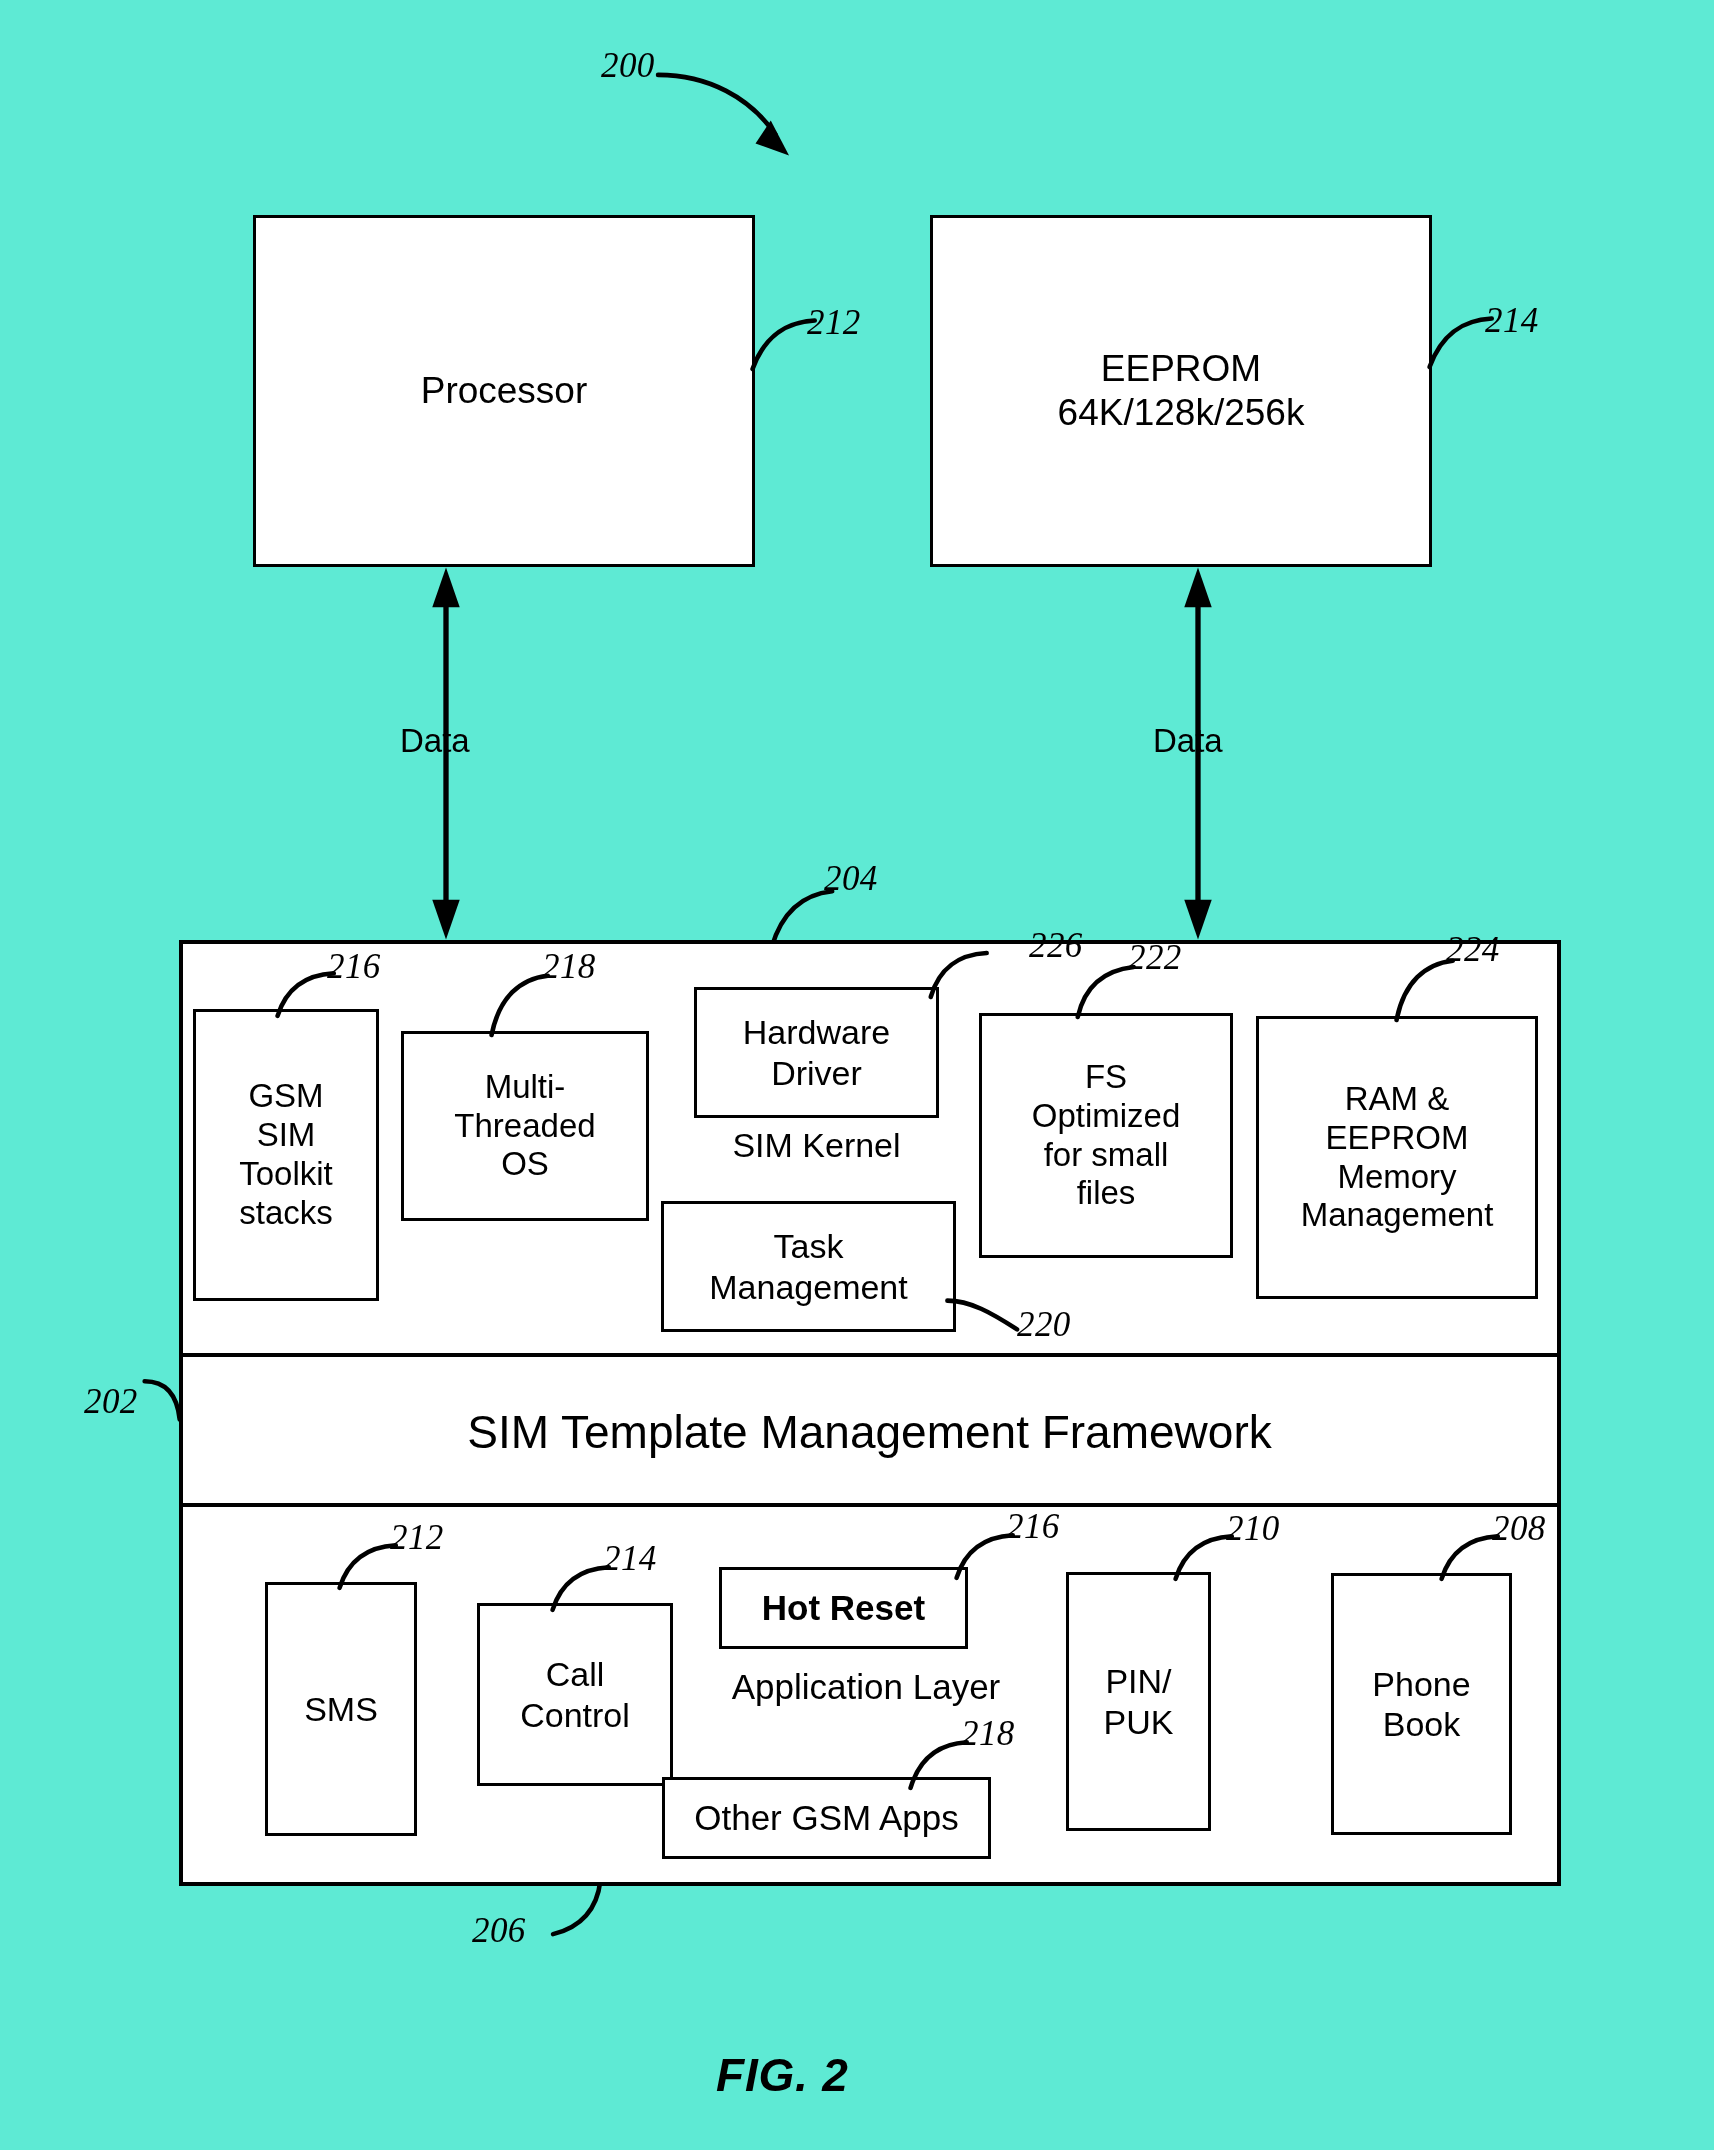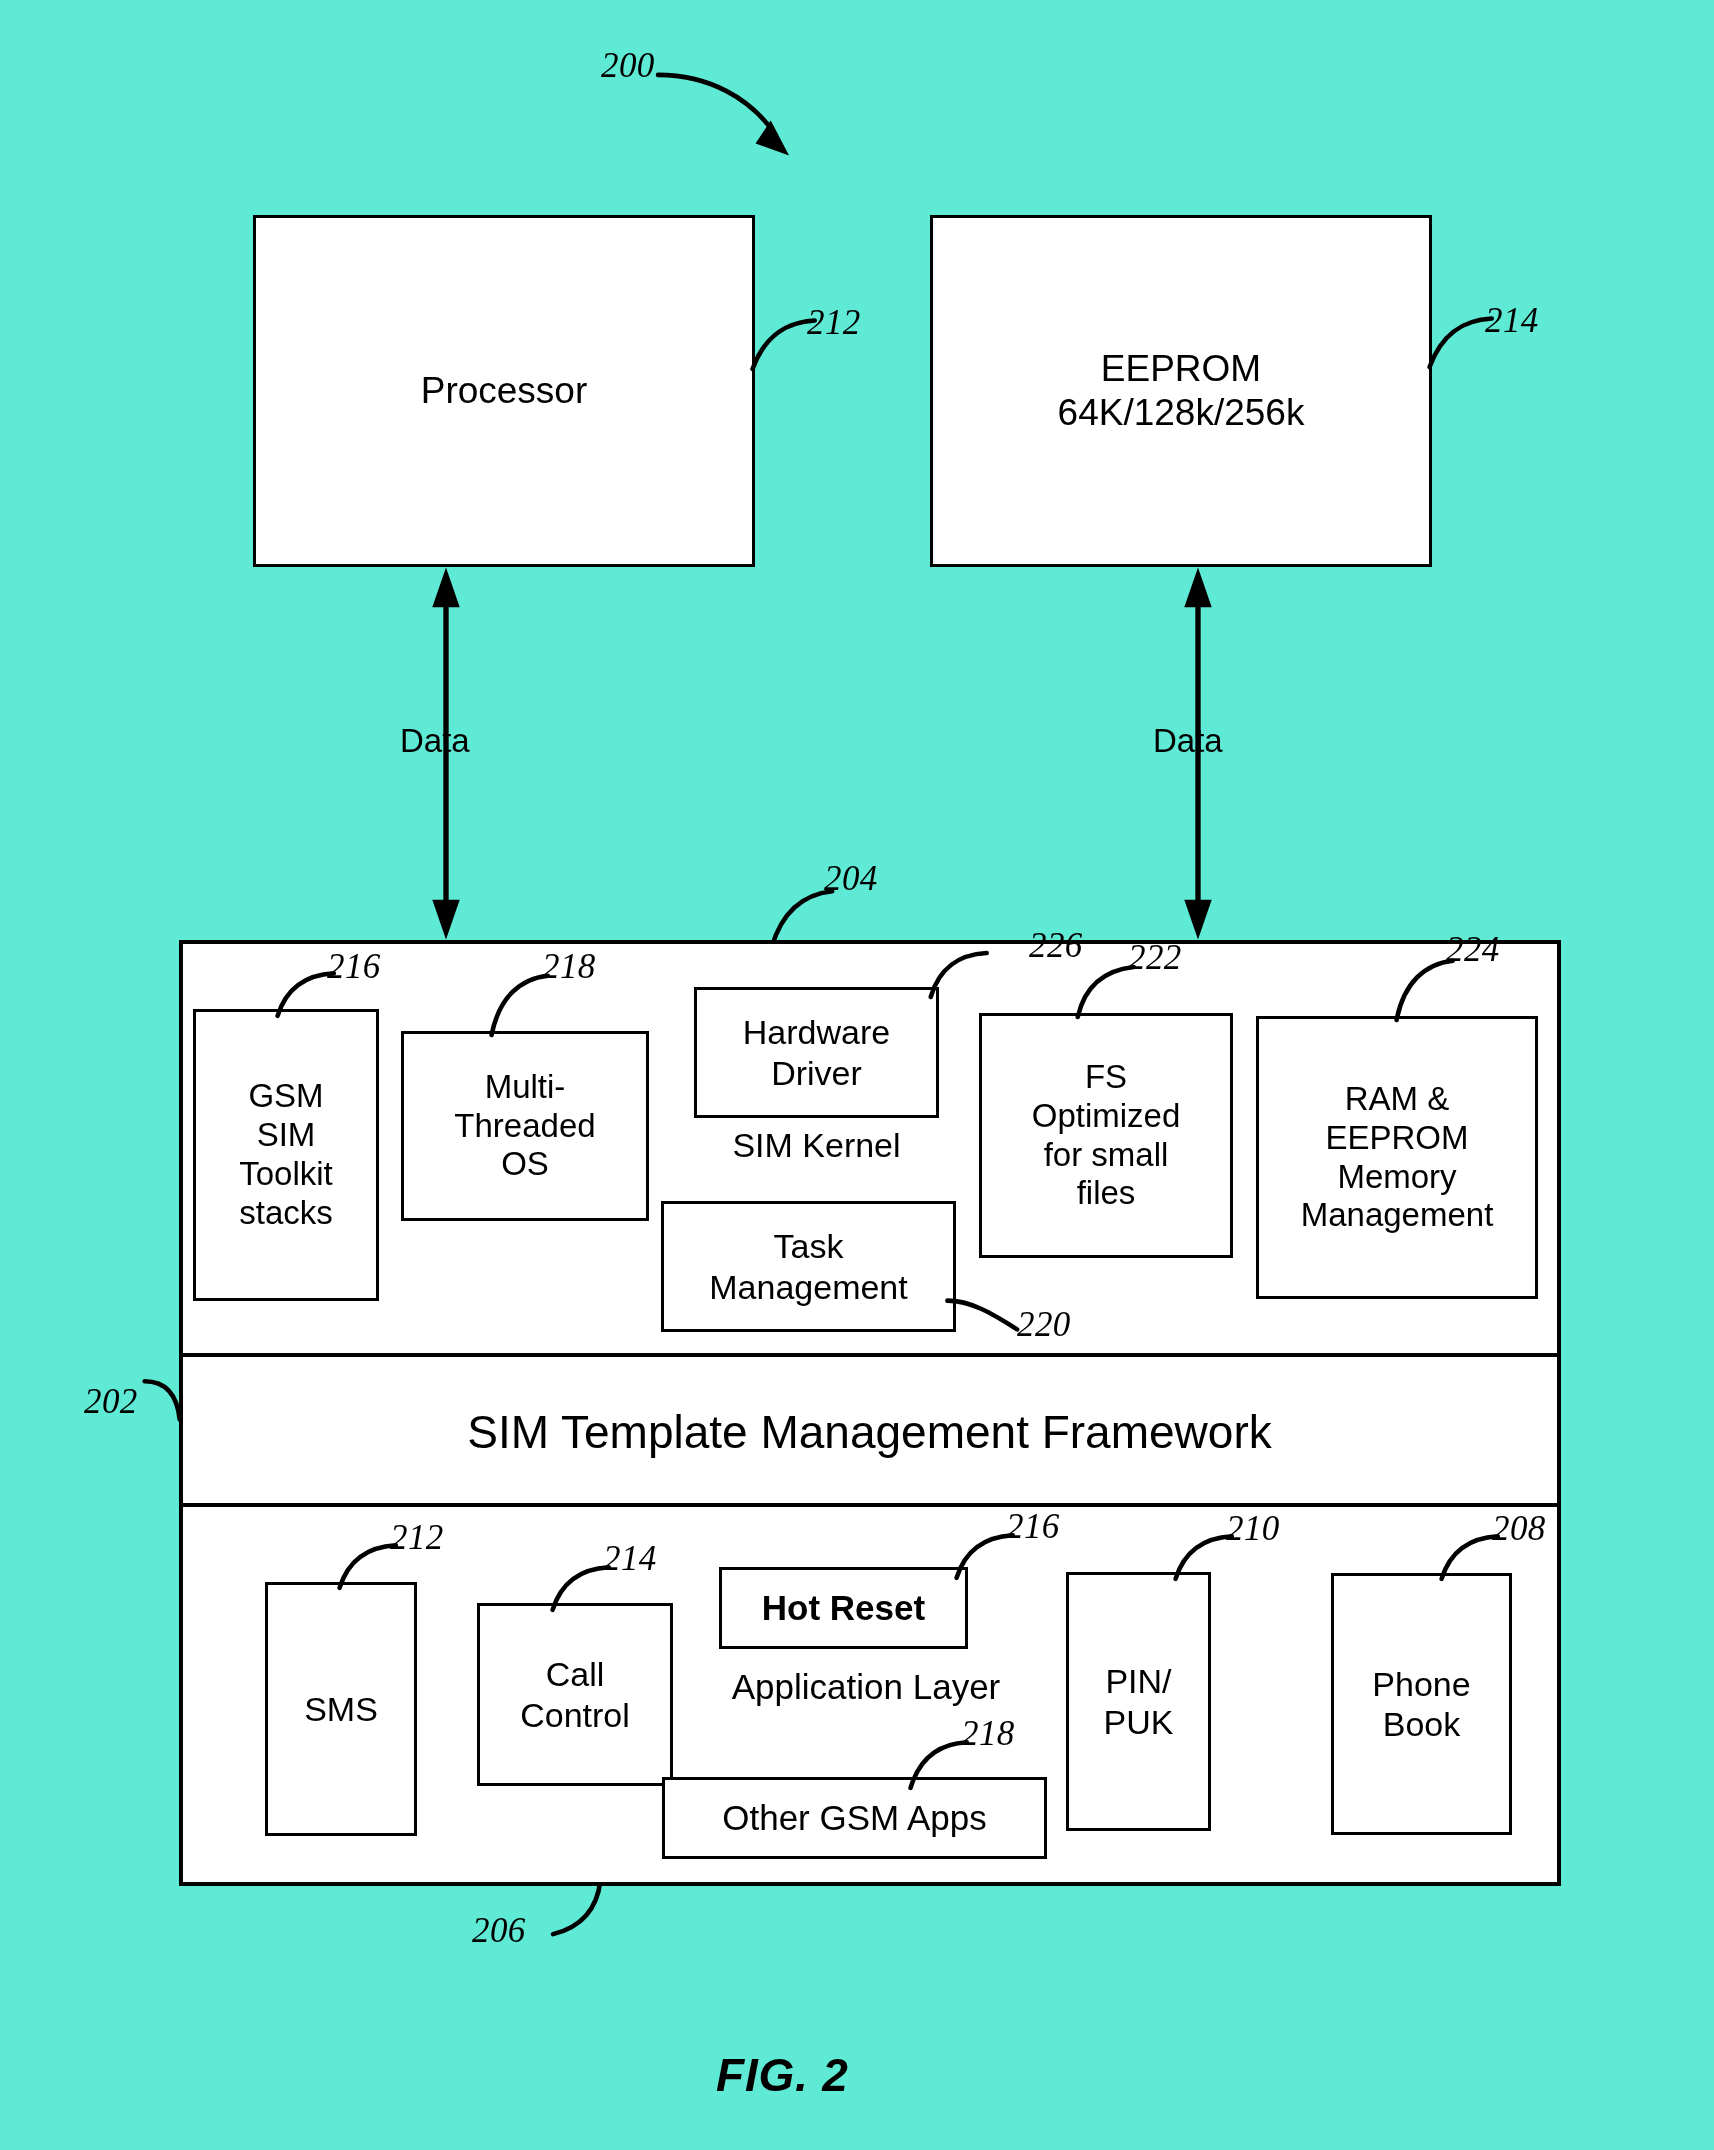--- a/index.html
+++ b/index.html
@@ -273,21 +273,21 @@
   </div>
   <div class="leader" style="left:952px; top:1523px; width:76px; height:58px;">
     <svg width="76" height="58" viewBox="0 0 100 76">
       <path d="M6 72 C 18 34, 44 18, 80 16" fill="none" stroke="#000" stroke-width="6" stroke-linecap="round"></path>
     </svg>
   </div>
   <div class="ref" style="left:1006px; top:1507px;">216</div>
 
   <div class="plain-text" style="left:691px; top:1666px; width:350px; font-size:35px;">Application Layer</div>
 
-  <div class="box" style="left:662px; top:1777px; width:385px; height:82px; font-size:35px;">
+  <div class="box" style="left:662px; top:1777px; width:329px; height:82px; font-size:35px;">
     <span>Other GSM Apps</span>
   </div>
   <div class="leader" style="left:906px; top:1730px; width:76px; height:61px;">
     <svg width="76" height="61" viewBox="0 0 100 80">
       <path d="M6 76 C 18 36, 44 18, 80 16" fill="none" stroke="#000" stroke-width="6" stroke-linecap="round"></path>
     </svg>
   </div>
   <div class="ref" style="left:961px; top:1714px;">218</div>
 
   <div class="box" style="left:1066px; top:1572px; width:145px; height:259px; font-size:34px;">

